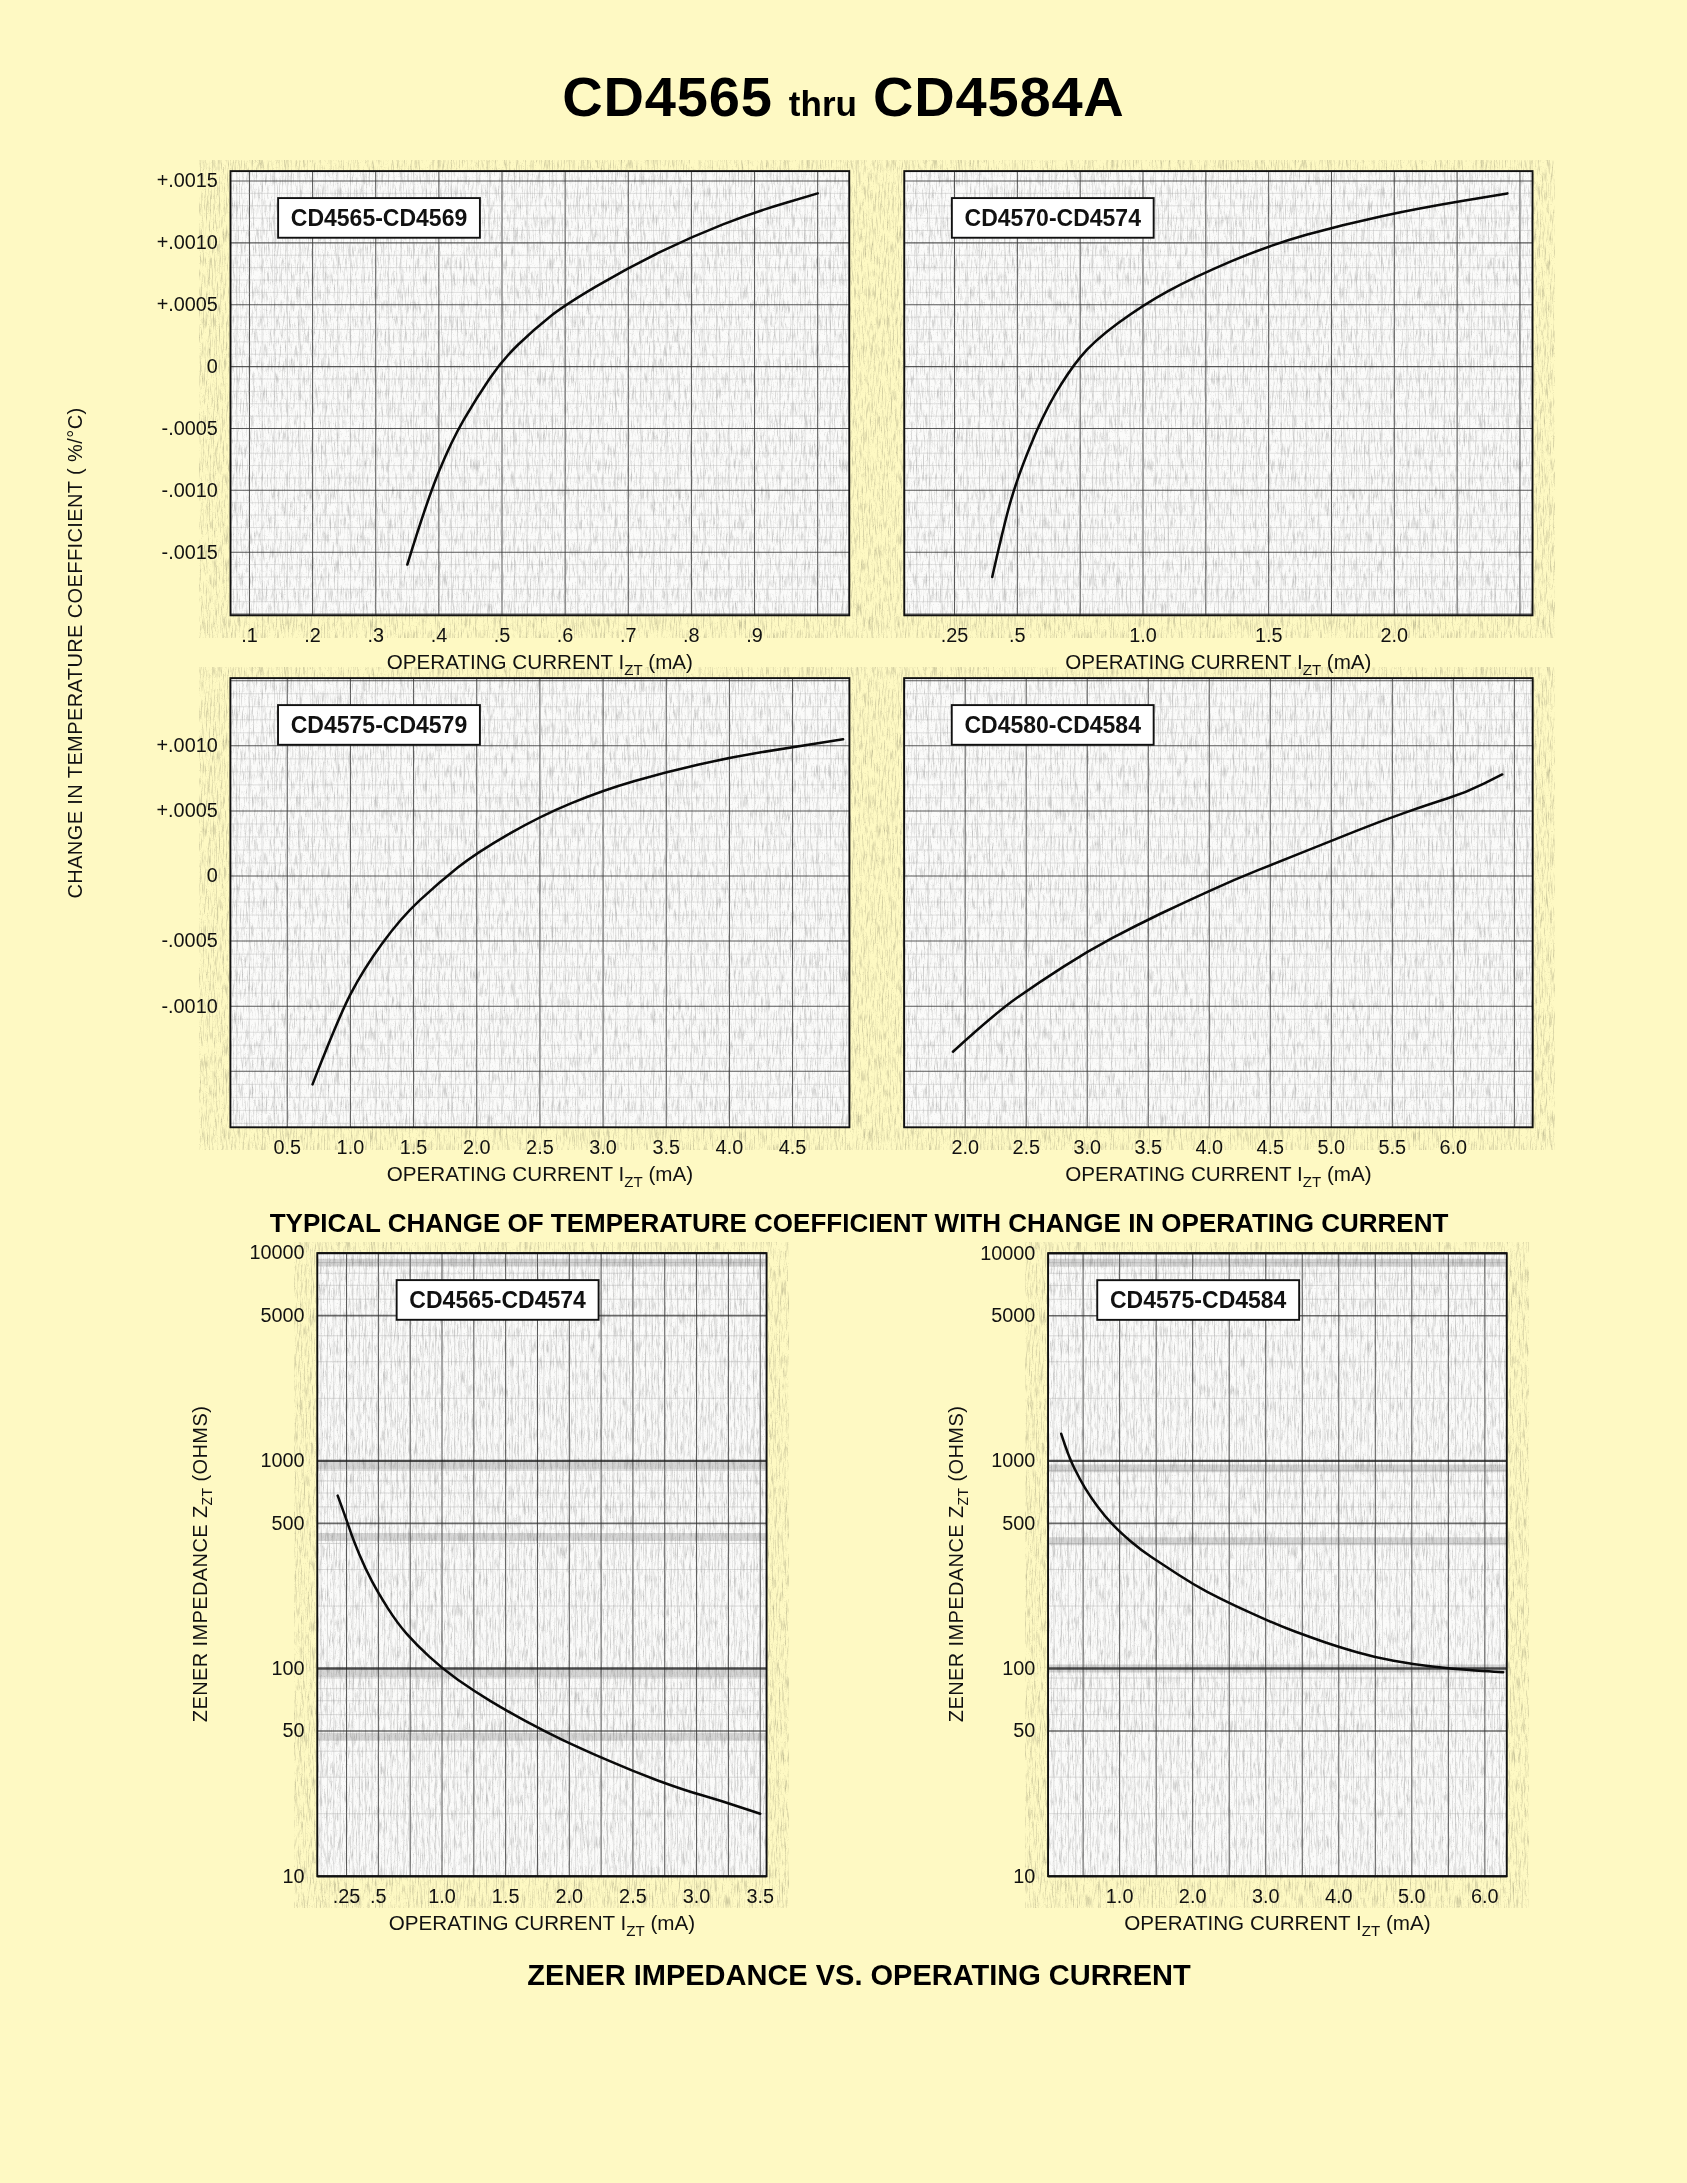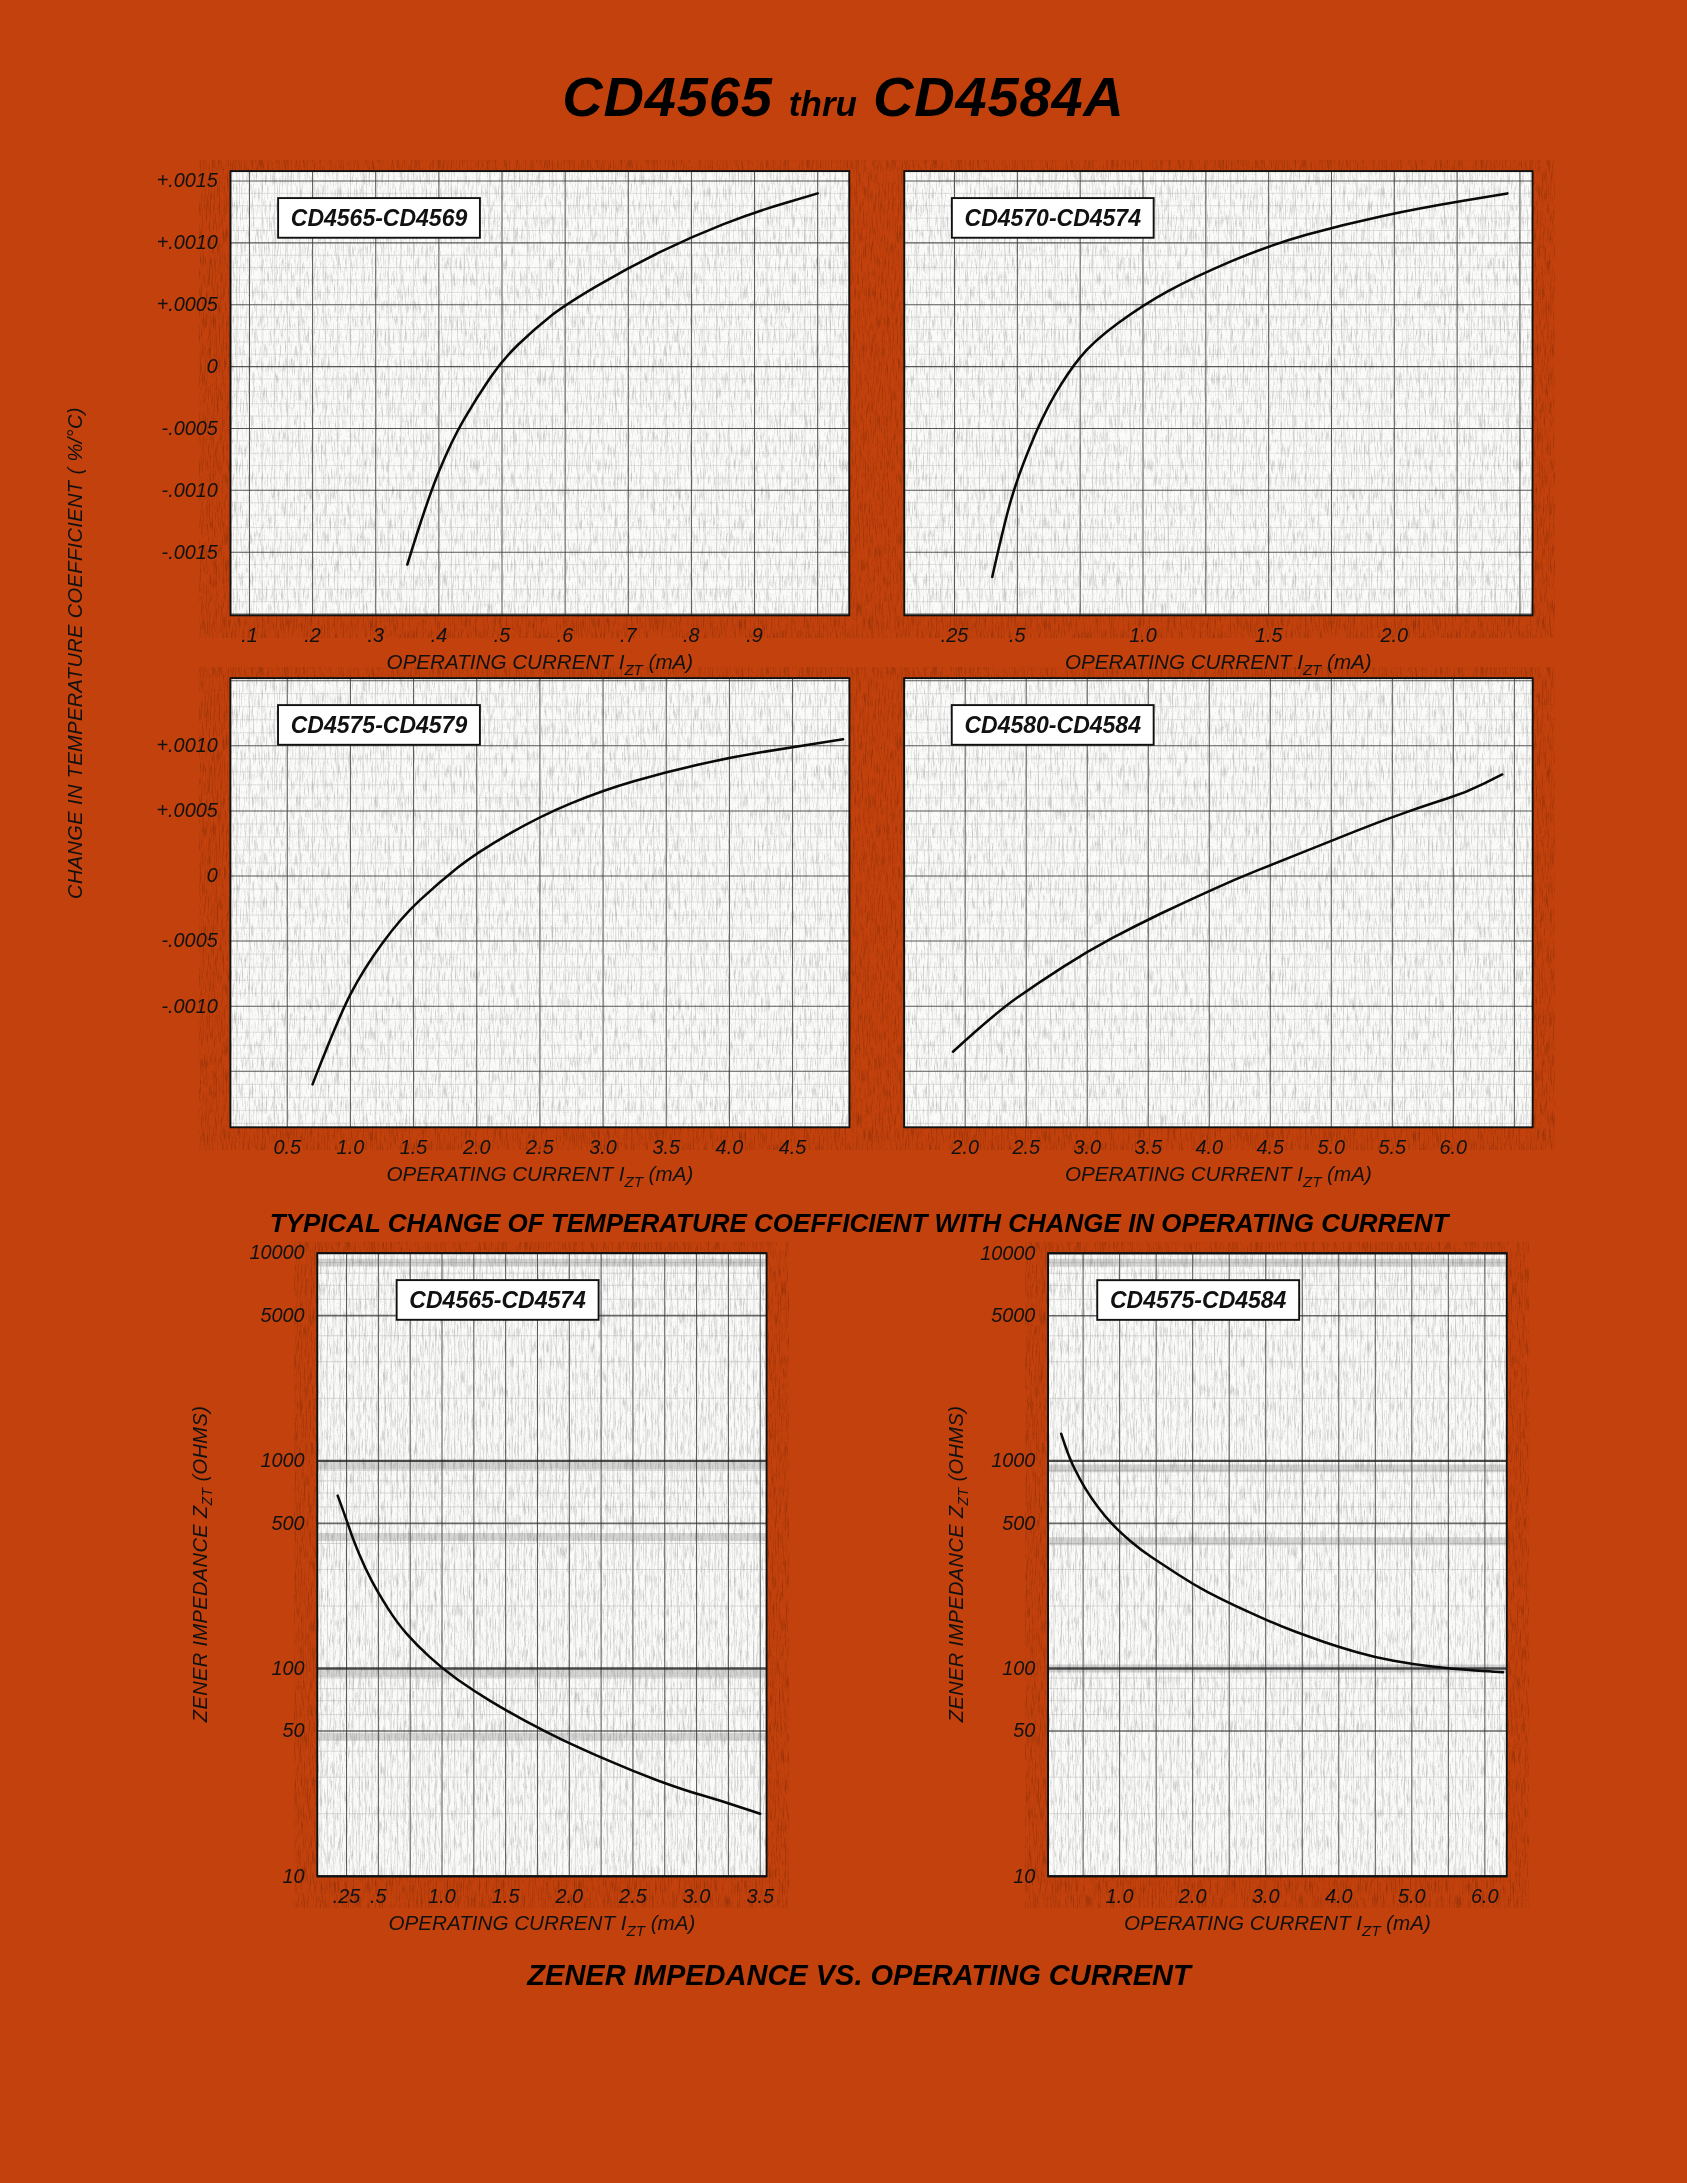--- a/index.html
+++ b/index.html
@@ -1,17 +1,17 @@
 <!DOCTYPE html>
 <html style="font-size:12.7px"><head>
 <meta charset="utf-8">
 <style>
   html,body{margin:0;padding:0;background:#ffffff;}
-  .page{position:relative;width:1687px;height:2183px;background:#c2410c;
-        font-family:"Liberation Sans",sans-serif;color:#111;overflow:hidden;font-style:italic;}
+  .page{position:relative;width:1687px;height:2183px;background:#fef9c3;
+        font-family:"Liberation Sans",sans-serif;color:#111;overflow:hidden;}
   .title{position:absolute;top:64px;left:0;width:100%;text-align:center;font-weight:bold;color:#000;}
   .title .big{font-size:56px;letter-spacing:0.8px;}
   .title .small{font-size:35px;margin:0 12.7px;}
   .vlabel{position:absolute;transform:translate(-50%,-50%) rotate(-90deg);
           white-space:nowrap;font-size:20px;color:#111;letter-spacing:0.4px;}
   .caption{position:absolute;left:79px;right:48px;text-align:center;font-weight:bold;color:#000;}
   #caption-temp{top:1208px;font-size:26px;}
   #caption-zener{top:1959px;font-size:29px;}
   .chart{position:absolute;}
   svg text{font-family:"Liberation Sans",sans-serif;fill:#111;}

